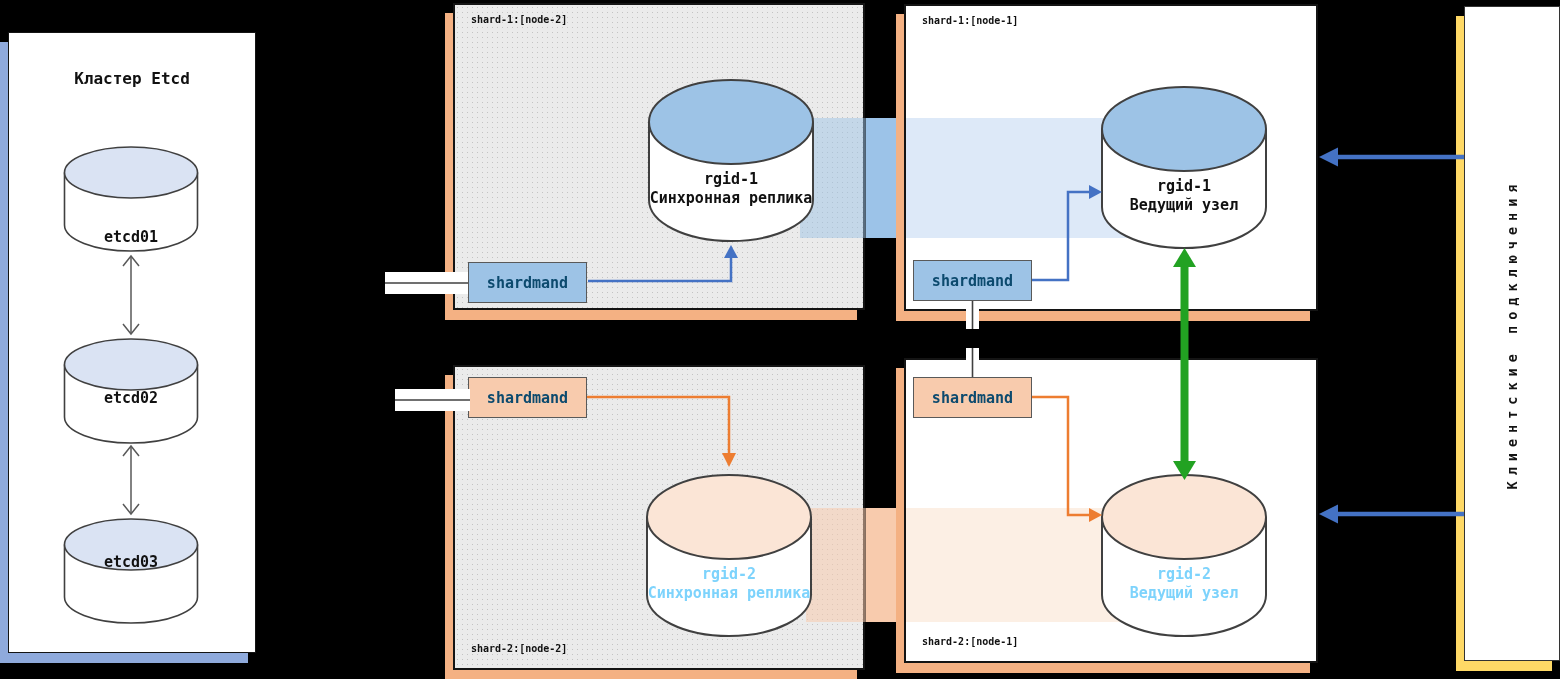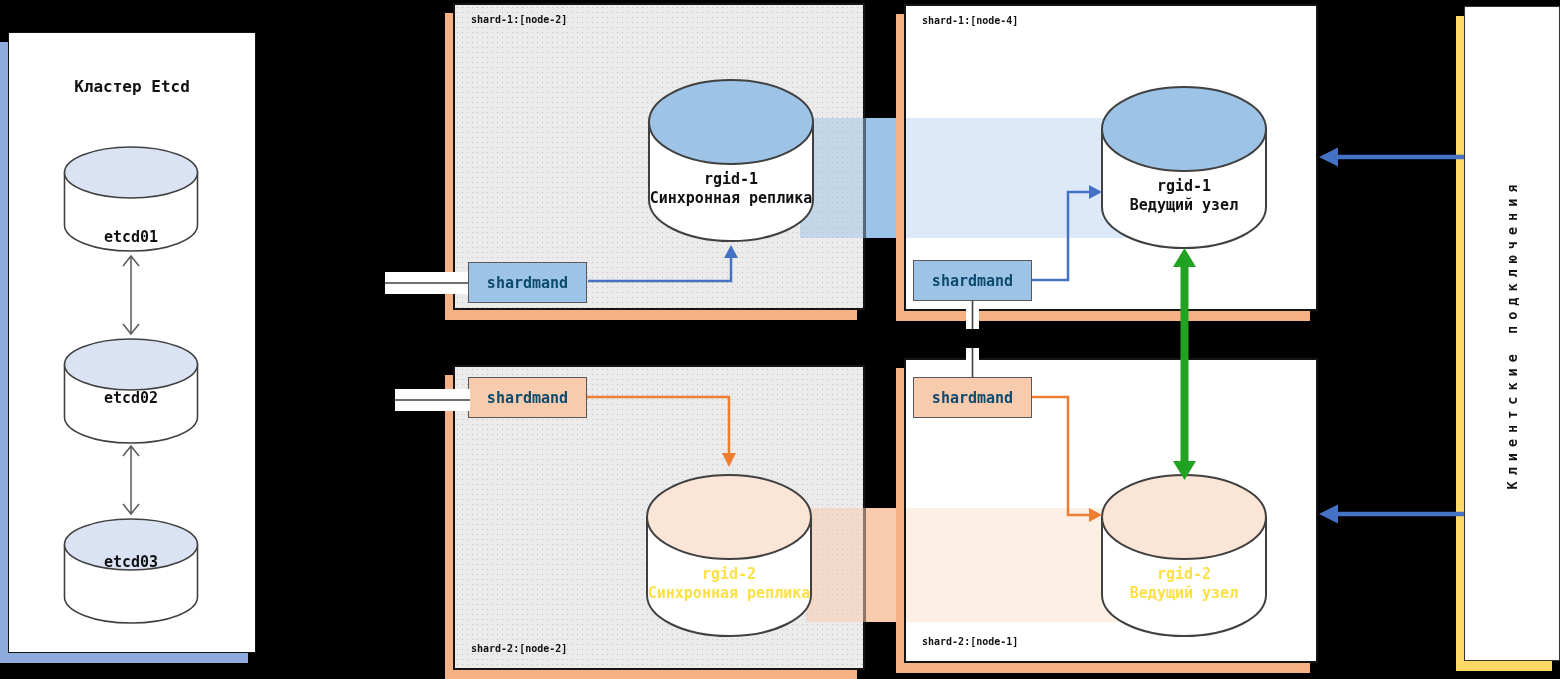--- a/index.html
+++ b/index.html
@@ -11,49 +11,49 @@
     background-size:5px 5px;}
   .shadow-orange{box-shadow:-8px 10px 0 0 #f4b183;}
   .shadow-blue{box-shadow:-8px 10px 0 0 #8faadc;}
   .shadow-yellow{box-shadow:-8px 10px 0 0 #ffd966;}
   .panel-title{position:absolute;font-weight:bold;font-size:10px;color:#111;white-space:nowrap;}
   .band{position:absolute;}
   .cyl{position:absolute;}
   .cyl svg{display:block;}
   .cyl-label{position:absolute;left:0;right:0;text-align:center;font-weight:bold;
              font-size:15px;line-height:19px;color:#111;white-space:nowrap;}
-  .cyl-label.red{color:#fde047;}
+  .cyl-label.red{color:#7dd3fc;}
   .smbox{position:absolute;box-sizing:border-box;width:119px;height:41px;
          border:1.5px solid #595959;font-weight:bold;font-size:15px;color:#0c4a6e;
          display:flex;align-items:center;justify-content:center;}
   .smbox.blue{background:#9dc3e6;}
   .smbox.peach{background:#f8cbad;}
   #overlay{position:absolute;left:0;top:0;}
   .client-text-wrap{position:absolute;left:1464px;top:6px;width:96px;height:655px;
                     display:flex;align-items:center;justify-content:center;overflow:visible;}
   .client-text-wrap span{transform:rotate(-90deg);white-space:nowrap;font-weight:bold;
                     font-size:13.5px;letter-spacing:6px;color:#141414;}
-  .etcd-title{position:absolute;left:0;right:0;top:44px;text-align:center;
+  .etcd-title{position:absolute;left:0;right:0;top:36px;text-align:center;
               font-weight:bold;font-size:16px;color:#111;}
 </style>
 </head>
 <body>
 
 <div id="stage">
 
   <div class="panel shadow-blue" style="left:8px;top:32px;width:248px;height:621px;border-width:1.5px;">
     <div class="etcd-title">Кластер Etcd</div>
   </div>
 
   <div class="panel dotted shadow-orange" style="left:453px;top:3px;width:412px;height:307px;">
     <div class="panel-title" style="left:16px;top:9px;">shard-1:[node-2]</div>
   </div>
 
   <div class="panel shadow-orange" style="left:904px;top:4px;width:414px;height:307px;">
-    <div class="panel-title" style="left:16px;top:9px;">shard-1:[node-4]</div>
+    <div class="panel-title" style="left:16px;top:9px;">shard-1:[node-1]</div>
   </div>
 
   <div class="panel dotted shadow-orange" style="left:453px;top:365px;width:412px;height:305px;">
     <div class="panel-title" style="left:16px;bottom:14px;">shard-2:[node-2]</div>
   </div>
 
   <div class="panel shadow-orange" style="left:904px;top:358px;width:414px;height:305px;">
     <div class="panel-title" style="left:16px;bottom:14px;">shard-2:[node-1]</div>
   </div>
 

